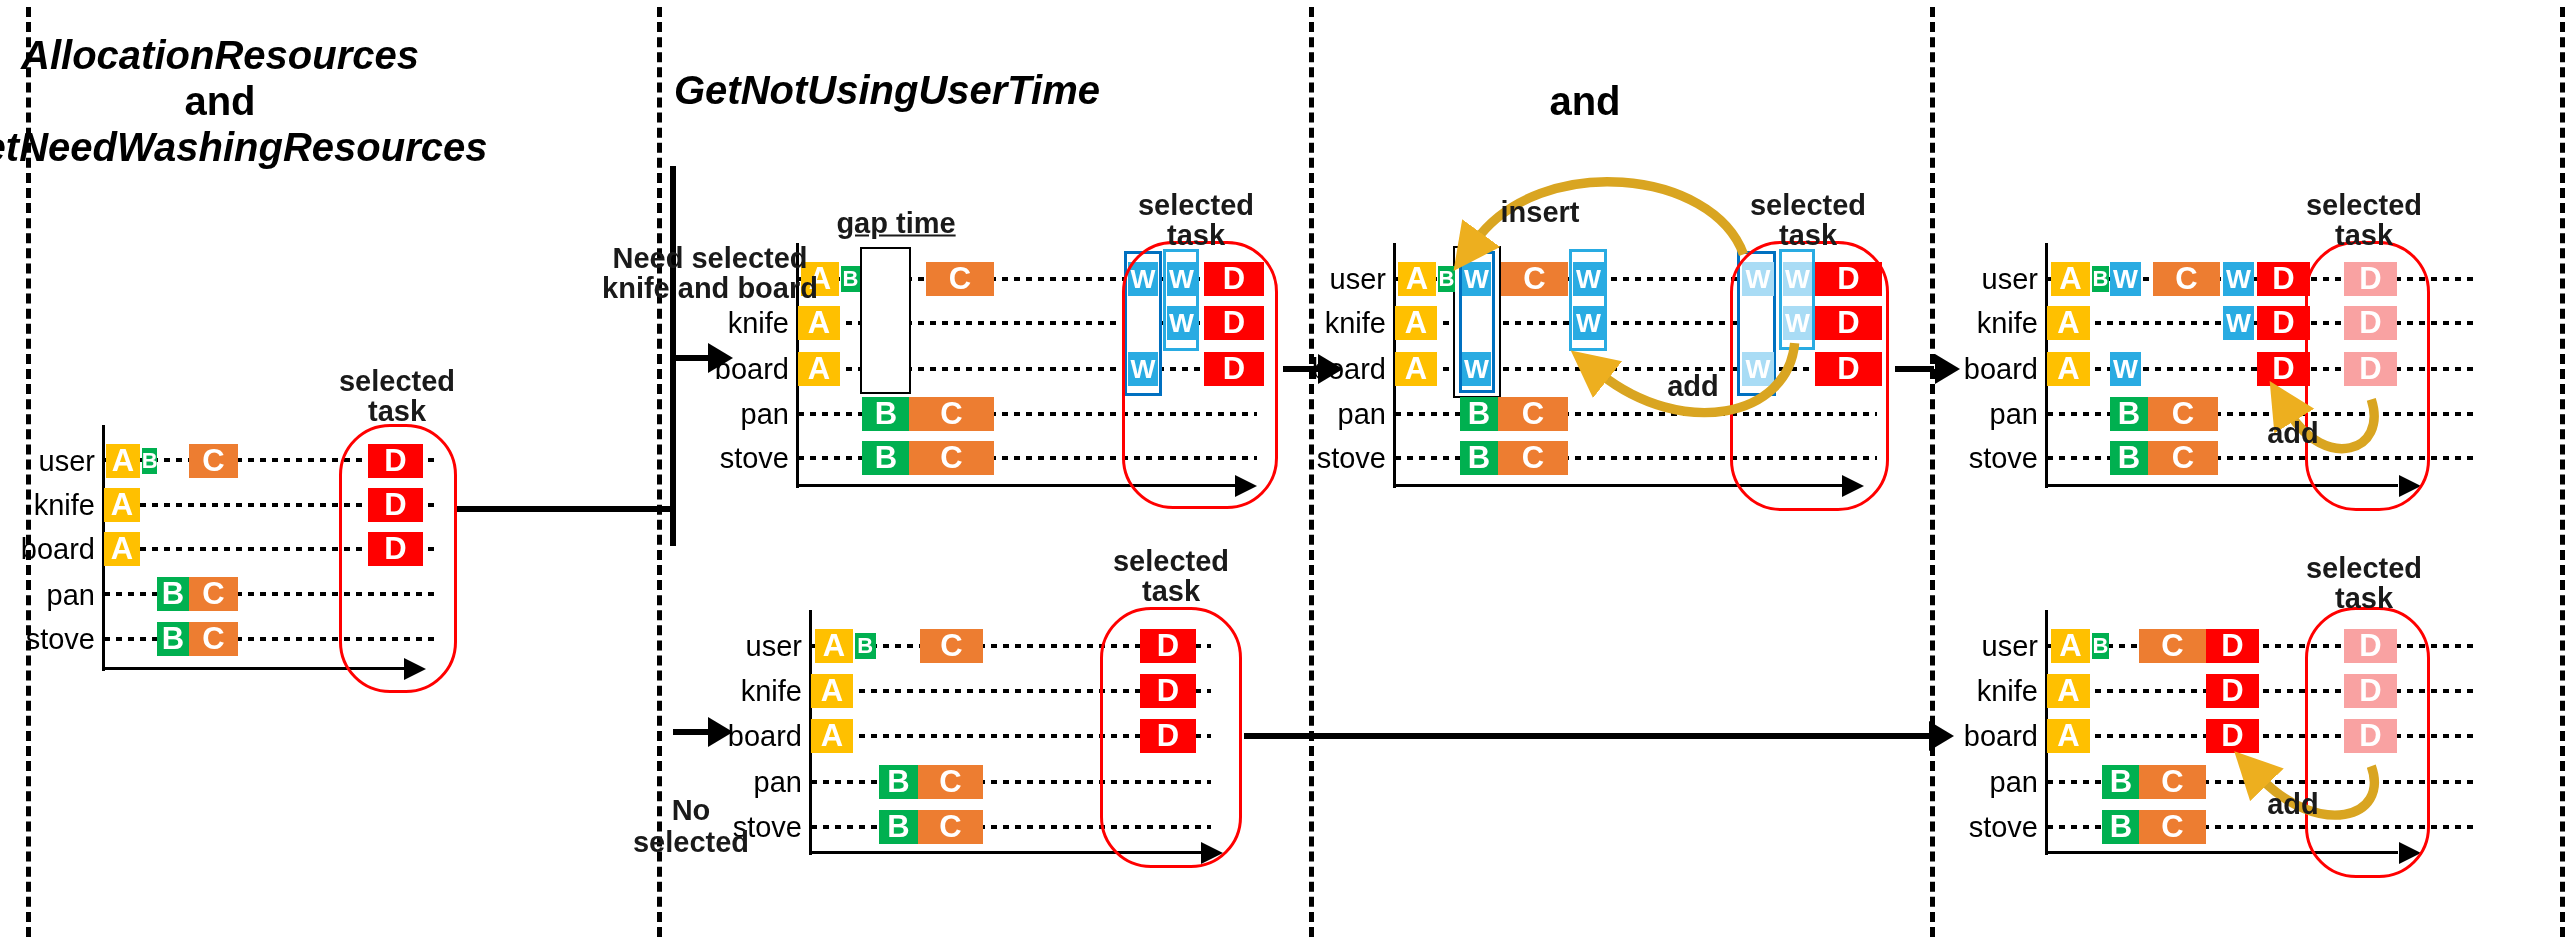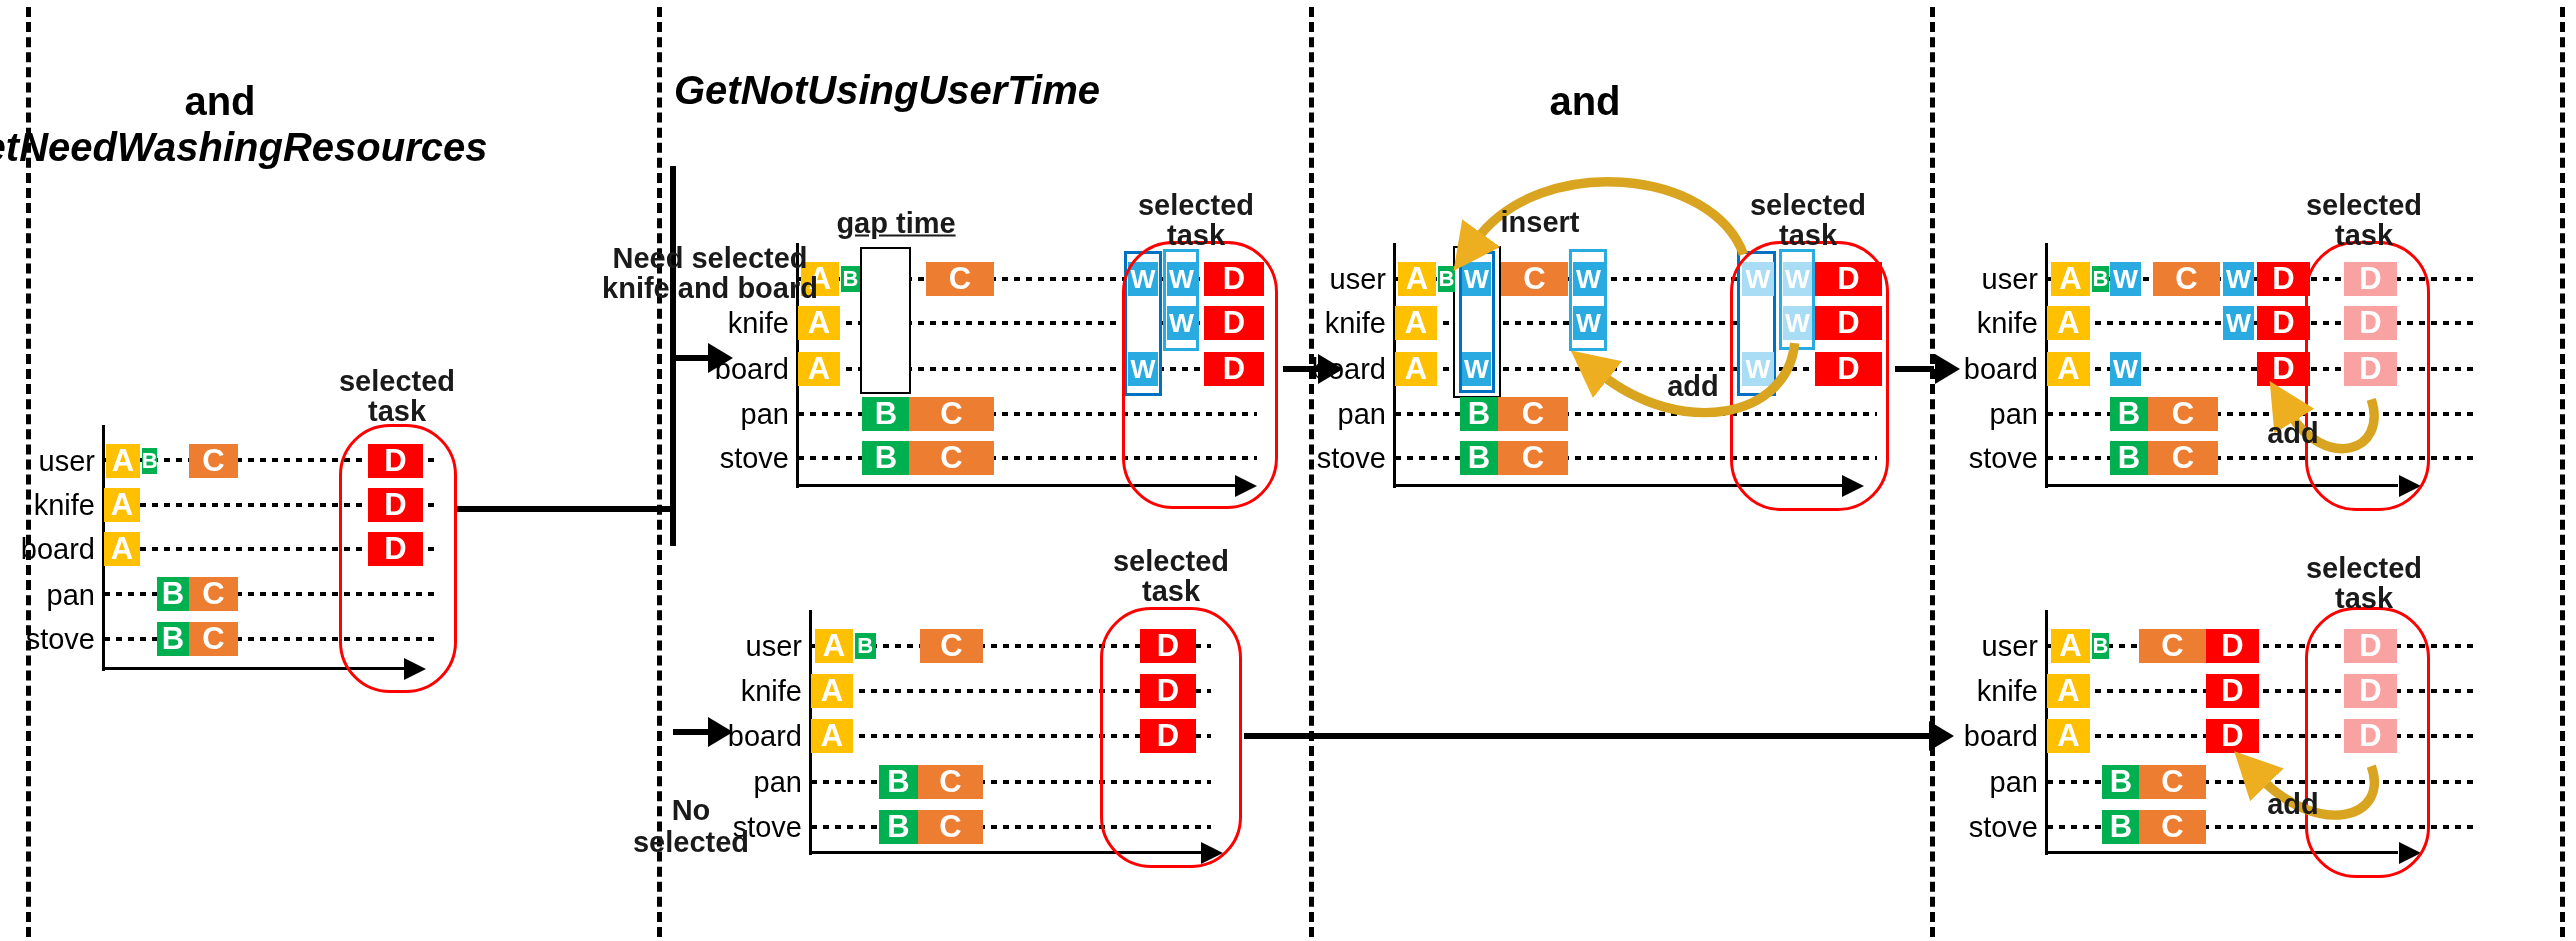--- a/index.html
+++ b/index.html
@@ -244,22 +244,23 @@
       <path d="M 2044 298 C 2008 198 1806 178 1730 282" fill="none" stroke="#D9A521" stroke-width="11" marker-end="url(#gh)"></path>
       <path d="M 2104 402 C 2096 490 1972 514 1876 438" fill="none" stroke="#D9A521" stroke-width="11" marker-end="url(#gh)"></path>
       <path d="M 2780 468 C 2800 530 2726 552 2684 484" fill="none" stroke="#D9A521" stroke-width="11" marker-end="url(#gh)"></path>
       <path d="M 2780 898 C 2802 960 2718 982 2650 912" fill="none" stroke="#D9A521" stroke-width="11" marker-end="url(#gh)"></path>
     </svg>
     <div class="ann" style="left: 710px; top: 258px;">Need selected</div>
     <div class="ann" style="left: 710px; top: 288px;">knife and board</div>
     <div class="ann" style="left: 691px; top: 810px;">No</div>
     <div class="ann" style="left: 691px; top: 842px;">selected</div>
     <div class="ann" style="left: 896px; top: 223px; text-decoration: underline;">gap time</div>
-    <div class="ann" style="left: 1540px; top: 222px;">insert</div>
+    <div class="ann" style="left: 1540px; top: 212px;">insert</div>
     <div class="ann" style="left: 1693px; top: 386px;">add</div>
     <div class="ann" style="left: 2293px; top: 433px;">add</div>
     <div class="ann" style="left: 2293px; top: 804px;">add</div>
+    <div class="tline" style="left: 220px; top: 55px; font-style: italic;">AllocationResources</div>
     <div class="tline" style="left: 220px; top: 101px; font-style: normal;">and</div>
     <div class="tline" style="left: 220px; top: 147px; font-style: italic;">GetNeedWashingResources</div>
     <div class="tline" style="left: 887px; top: 90px; font-style: italic;">GetNotUsingUserTime</div>
     <div class="tline" style="left: 1585px; top: 101px; font-style: normal;">and</div>
   </div>
 
 
 </body></html>

